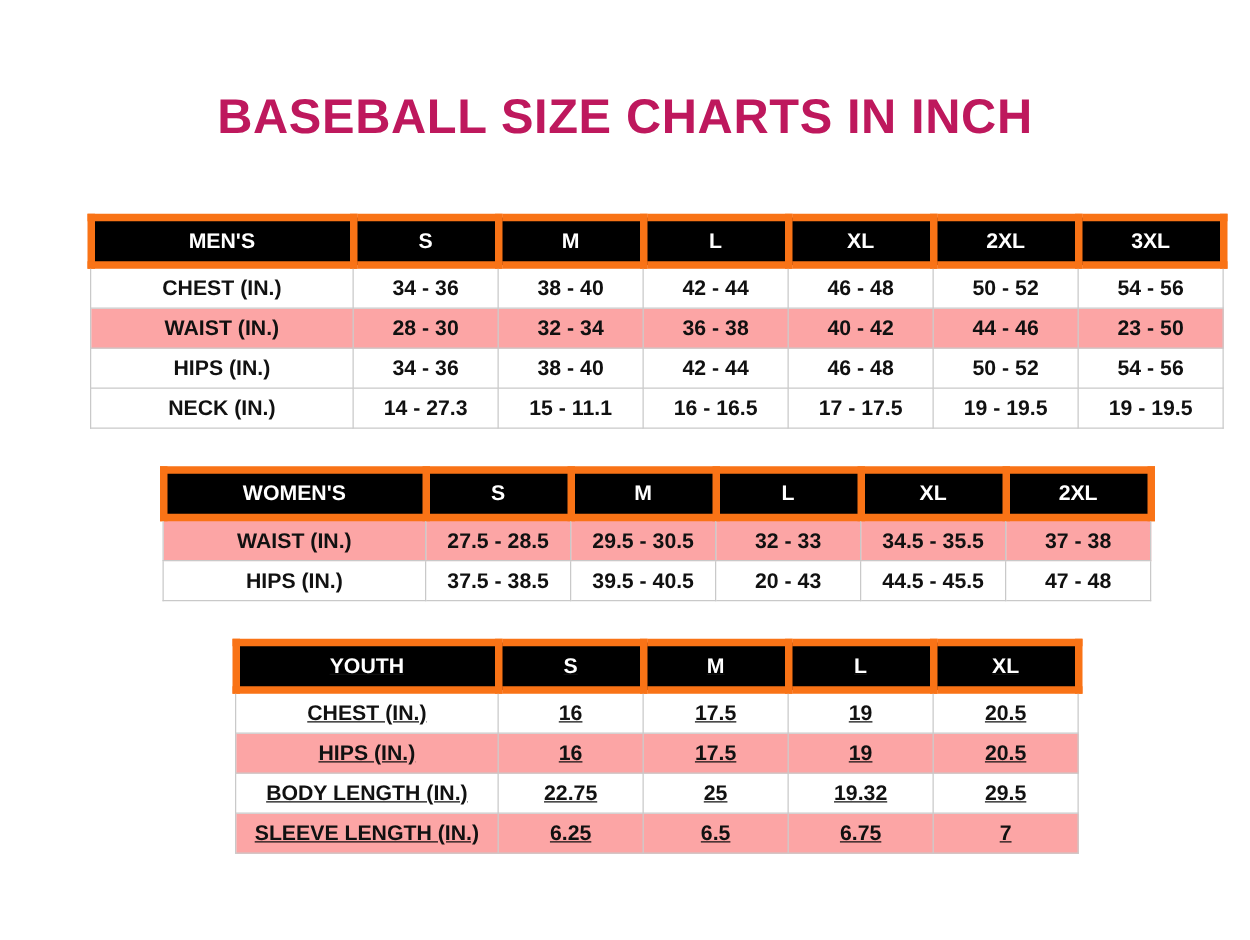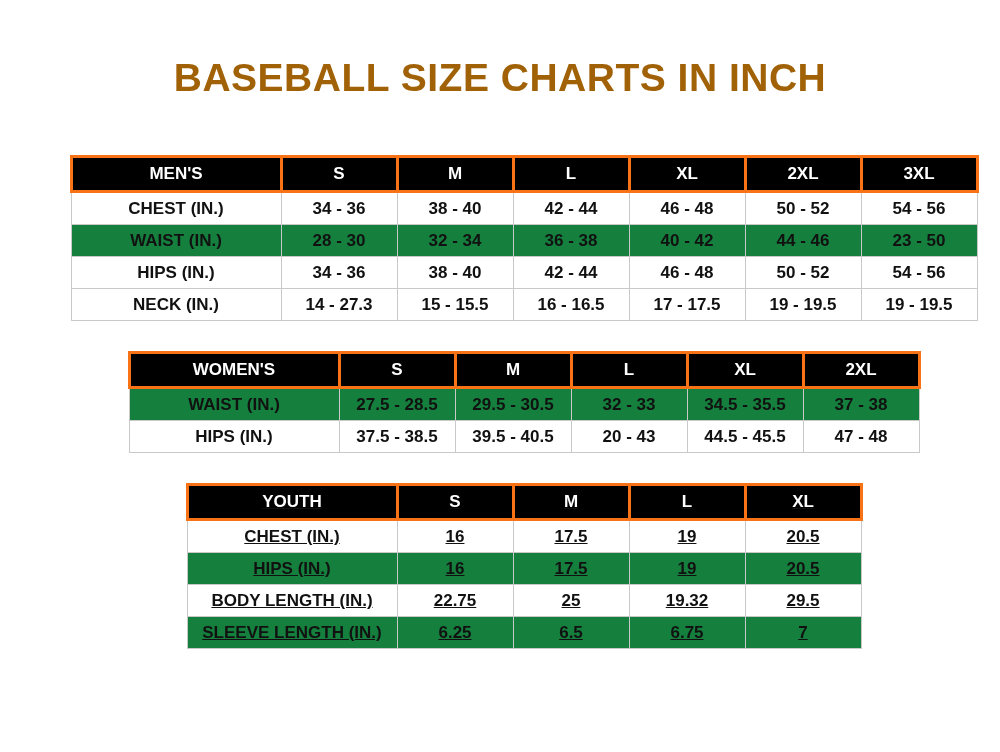--- a/index.html
+++ b/index.html
@@ -18,23 +18,23 @@
     position: relative;
     width: 1000px;
     height: 752px;
     box-sizing: border-box;
   }
   .title {
     text-align: center;
     font-size: 39px;
     font-weight: bold;
     letter-spacing: 0.5px;
-    color: #a16207;
+    color: #be185d;
     margin: 0;
-    padding-top: 56px;
+    padding-top: 72px;
     font-family: "Liberation Sans", sans-serif;
   }
 
   .chart-block {
     margin: 0 auto;
     box-sizing: border-box;
   }
   table.size-table {
     border-collapse: collapse;
     table-layout: fixed;
@@ -48,26 +48,26 @@
     font-size: 17px;
     height: 31px;
     padding: 0 2px;
     white-space: nowrap;
     background: #ffffff;
     color: #111111;
   }
   table.size-table thead th {
     background: #000000;
     color: #ffffff;
-    border: 3px solid #f97316;
+    border: 6px solid #f97316;
     font-size: 17px;
     height: 32px;
   }
   table.size-table tbody tr.alt td {
-    background: #15803d;
+    background: #fca5a5;
   }
   table.size-table td.rowlabel,
   table.size-table thead th.rowlabel {
     text-align: center;
   }
 
   
   #mens-table { width: 906px; }
   #mens-table col.c0 { width: 210px; }
   #mens-table col.cx { width: 116px; }
@@ -146,21 +146,21 @@
             <td>34 - 36</td>
             <td>38 - 40</td>
             <td>42 - 44</td>
             <td>46 - 48</td>
             <td>50 - 52</td>
             <td>54 - 56</td>
           </tr>
           <tr>
             <td class="rowlabel">NECK (IN.)</td>
             <td>14 - 27.3</td>
-            <td>15 - 15.5</td>
+            <td>15 - 11.1</td>
             <td>16 - 16.5</td>
             <td>17 - 17.5</td>
             <td>19 - 19.5</td>
             <td>19 - 19.5</td>
           </tr>
         </tbody>
       </table>
     </div>
 
     <div class="chart-block block-womens">

